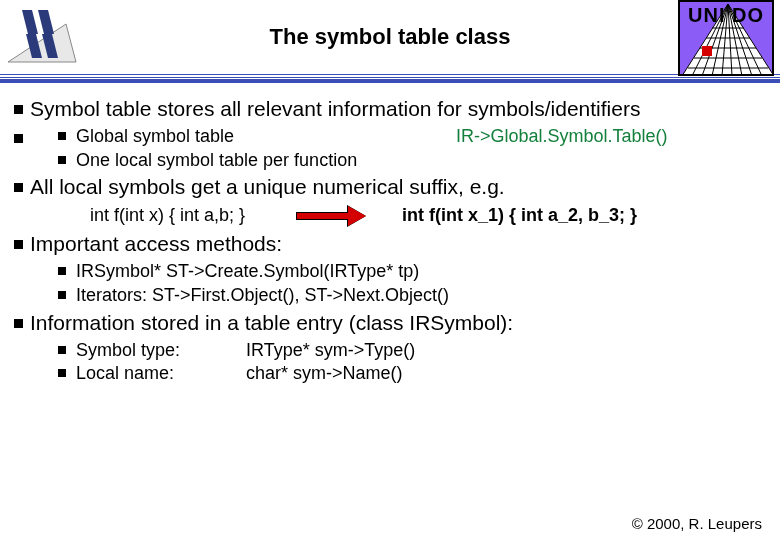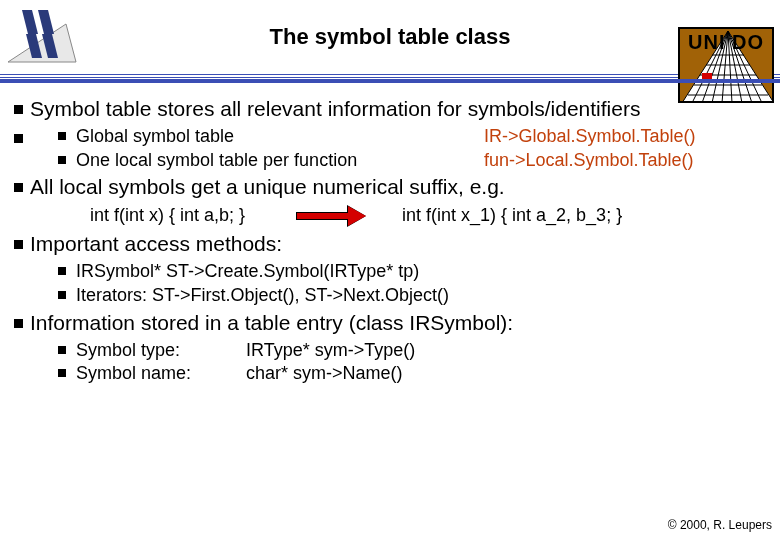--- a/index.html
+++ b/index.html
@@ -33,23 +33,22 @@
     font-size: 22px;
     font-weight: bold;
     line-height: 74px;
     color: #000;
   }
   .logo-right {
     position: absolute;
     right: 6px; top: 0px;
     width: 96px; height: 76px;
     border: 2px solid #000;
-    background: #a16207;
+    background: #8b5cf6;
     overflow: hidden;
-    margin-top: 27px;
   }
   .logo-right .text {
     position: absolute;
     top: 2px; left: 0; right: 0;
     text-align: center;
     font-size: 20px;
     font-weight: bold;
     letter-spacing: 1px;
     z-index: 2;
   }
@@ -73,32 +72,32 @@
     content: "";
     position: absolute;
     left: 0; top: 7px;
     width: 8px; height: 8px;
     background: #000;
   }
   .two-col {
     display: flex;
   }
   .two-col .left { flex: 0 0 380px; }
-  .two-col .right { flex: 1; color: #c2410c; margin-left: 28px; }
+  .two-col .right { flex: 1; color: #15803d; }
   .code-row {
     display: flex;
     align-items: center;
     font-size: 18px;
     padding-left: 60px;
     margin: 3px 0 4px 0;
     gap: 16px;
   }
   .code-row .c1 { width: 170px; color: #000; }
   .code-row .arrow-wrap { width: 110px; display:flex; align-items:center; justify-content:center;}
-  .code-row .c2 { flex: 1; }
+  .code-row .c2 { flex: 1; font-weight: bold; }
   .red-arrow {
     position: relative;
     width: 70px; height: 14px;
     display: inline-block;
   }
   .red-arrow .shaft {
     position: absolute;
     left: 0; top: 3px;
     width: 52px; height: 8px;
     background: #d40000;
@@ -121,23 +120,23 @@
     border-top: 11px solid transparent;
     border-bottom: 11px solid transparent;
     border-left: 19px solid #000;
     z-index:-1;
   }
   .entry-cols { display:flex; }
   .entry-cols .left { width: 170px; }
   .entry-cols .right { flex:1; }
   .footer {
     position: absolute;
-    right: 8px;
+    right: 18px;
     bottom: 8px;
-    font-size: 12px;
+    font-size: 15px;
   }
 </style>
 </head>
 <body>
 
 <div class="header">
   <div class="logo-left">
     <svg width="70" height="62" viewBox="0 0 70 62">
       <polygon points="0,58 68,58 58,20" fill="#e8e8e8" stroke="#888" stroke-width="1"></polygon>
       <polygon points="14,6 24,6 30,30 20,30" fill="#2a3a7a"></polygon>
@@ -178,21 +177,20 @@
       <ul class="lvl2">
         <li>
           <div class="two-col">
             <span class="left">Global symbol table</span>
             <span class="right">IR-&gt;Global.Symbol.Table()</span>
           </div>
         </li>
         <li>
           <div class="two-col">
             <span class="left">One local symbol table per function</span>
-            <span class="right">fun-&gt;Local.Symbol.Table()</span>
           </div>
         </li>
       </ul>
     </li>
     <li>
       <span>All local symbols get a unique numerical suffix, e.g.</span>
       <div class="code-row">
         <span class="c1">int f(int x) { int a,b; }</span>
         <span class="arrow-wrap">
           <span class="red-arrow">
@@ -214,21 +212,21 @@
       <span>Information stored in a table entry (class IRSymbol):</span>
       <ul class="lvl2">
         <li>
           <div class="entry-cols">
             <span class="left">Symbol type:</span>
             <span class="right">IRType* sym-&gt;Type()</span>
           </div>
         </li>
         <li>
           <div class="entry-cols">
-            <span class="left">Symbol name:</span>
+            <span class="left">Local name:</span>
             <span class="right">char* sym-&gt;Name()</span>
           </div>
         </li>
       </ul>
     </li>
   </ul>
 </div>
 
 <div class="footer">© 2000, R. Leupers</div>
 

